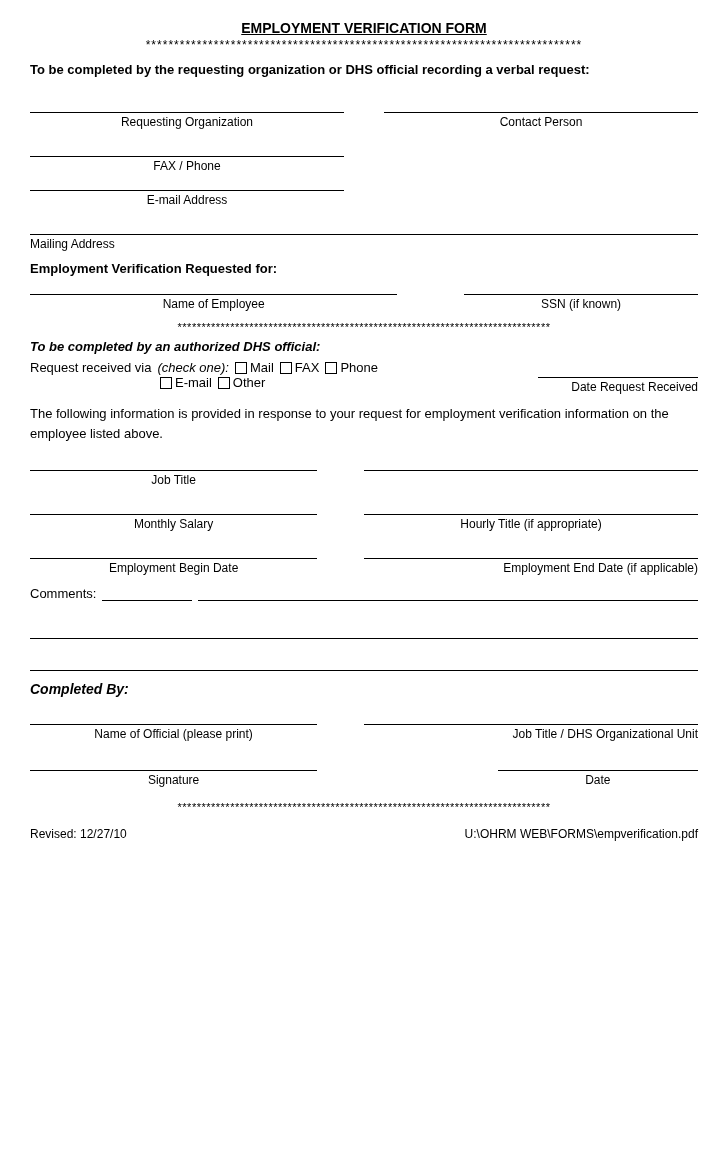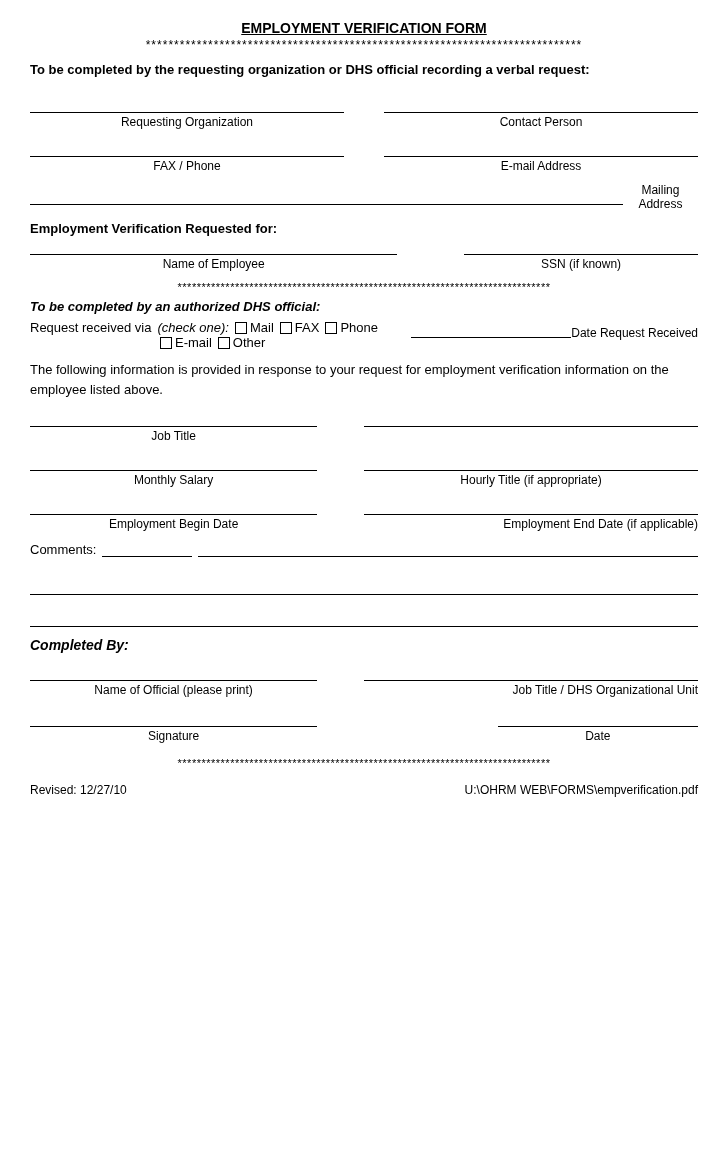--- a/index.html
+++ b/index.html
@@ -57,22 +57,22 @@
       margin: 10px 0 1px 0;
     }
     .full-line {
       border-bottom: 1px solid #000;
       width: 100%;
       height: 18px;
       margin-bottom: 2px;
     }
     .mailing-block {
       display: flex;
-      flex-direction: row;
-      align-items: center;
+      flex-direction: column;
+      align-items: flex-start;
       margin-bottom: 8px;
     }
     .italic-bold {
       font-style: italic;
       font-weight: bold;
     }
     .check-item {
       display: flex;
       align-items: center;
       gap: 3px;
@@ -158,21 +158,21 @@
   <div style="width:47%;">
     <div class="field-line"></div>
     <div class="field-label">Requesting Organization</div>
   </div>
   <div style="width:47%;">
     <div class="field-line"></div>
     <div class="field-label">Contact Person</div>
   </div>
 </div>
 
-<div class="two-col" style="margin-top:10px;">
+<div class="two-col" style="margin-top:10px;flex-direction:column;">
   <div style="width:47%;">
     <div class="field-line"></div>
     <div class="field-label">FAX / Phone</div>
   </div>
   <div style="width:47%;">
     <div class="field-line"></div>
     <div class="field-label">E-mail Address</div>
   </div>
 </div>
 
@@ -220,21 +220,21 @@
       <span class="check-item">
         <span class="checkbox"></span>
         <span>E-mail</span>
       </span>
       <span class="check-item">
         <span class="checkbox"></span>
         <span>Other</span>
       </span>
     </div>
   </div>
-  <div style="display:flex; flex-direction:row; align-items:flex-end;">
+  <div style="display:flex; flex-direction:column; align-items:flex-end;">
     <div style="border-bottom:1px solid #000; width:160px; height:18px; margin-bottom:2px;"></div>
     <div class="field-label">Date Request Received</div>
   </div>
 </div>
 
 <p class="paragraph-text">The following information is provided in response to your request for employment verification information on the employee listed above.</p>
 
 <div class="two-col" style="margin-top:6px;">
   <div style="width:43%;">
     <div class="field-line"></div>

